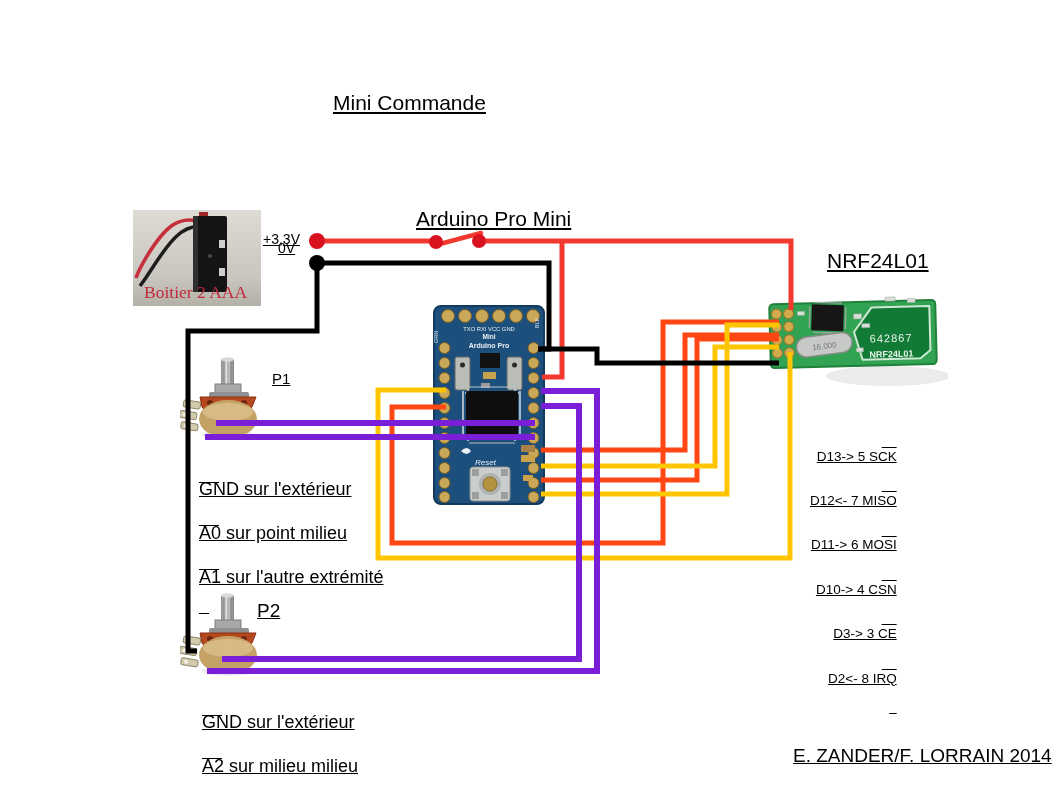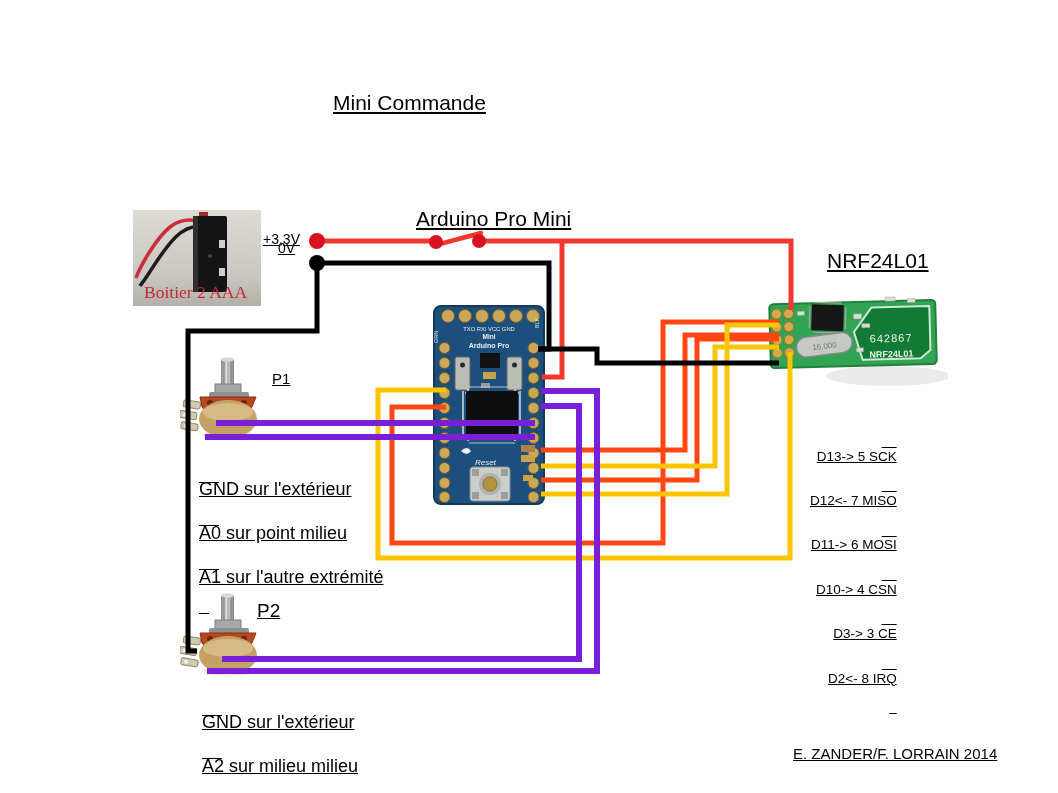--- a/index.html
+++ b/index.html
@@ -11,21 +11,21 @@
   #subtitle{left:416px;top:179px;font-size:21px;margin-top:28px;}
   #nrf-title{left:827px;top:249px;font-size:21px;}
   #plus-label{left:263px;top:231px;font-size:14px;}
   #zero-label{left:278px;top:240px;font-size:14px;}
   #p1-label{left:272px;top:370px;font-size:15px;}
   #p2-label{left:257px;top:600px;font-size:19px;}
   .notes{font-size:18px;line-height:14.6px;}
   #p1-notes{left:199px;top:453px;}
   #p2-notes{left:202px;top:686px;}
   #pinmap{left:810px;top:420px;font-size:13.5px;line-height:14.8px;text-align:right;}
-  #credit{left:793px;top:745px;font-size:15px;}
+  #credit{left:793px;top:745px;font-size:19px;}
   #wires{left:0;top:0;pointer-events:none;}
   svg text{font-family:"Liberation Sans",sans-serif;}
   .serif-txt{font-family:"Liberation Serif",serif;}
 </style>
 </head>
 <body>
 
 <div id="stage">
 
   <div class="abs lbl" id="title">Mini Commande</div>

